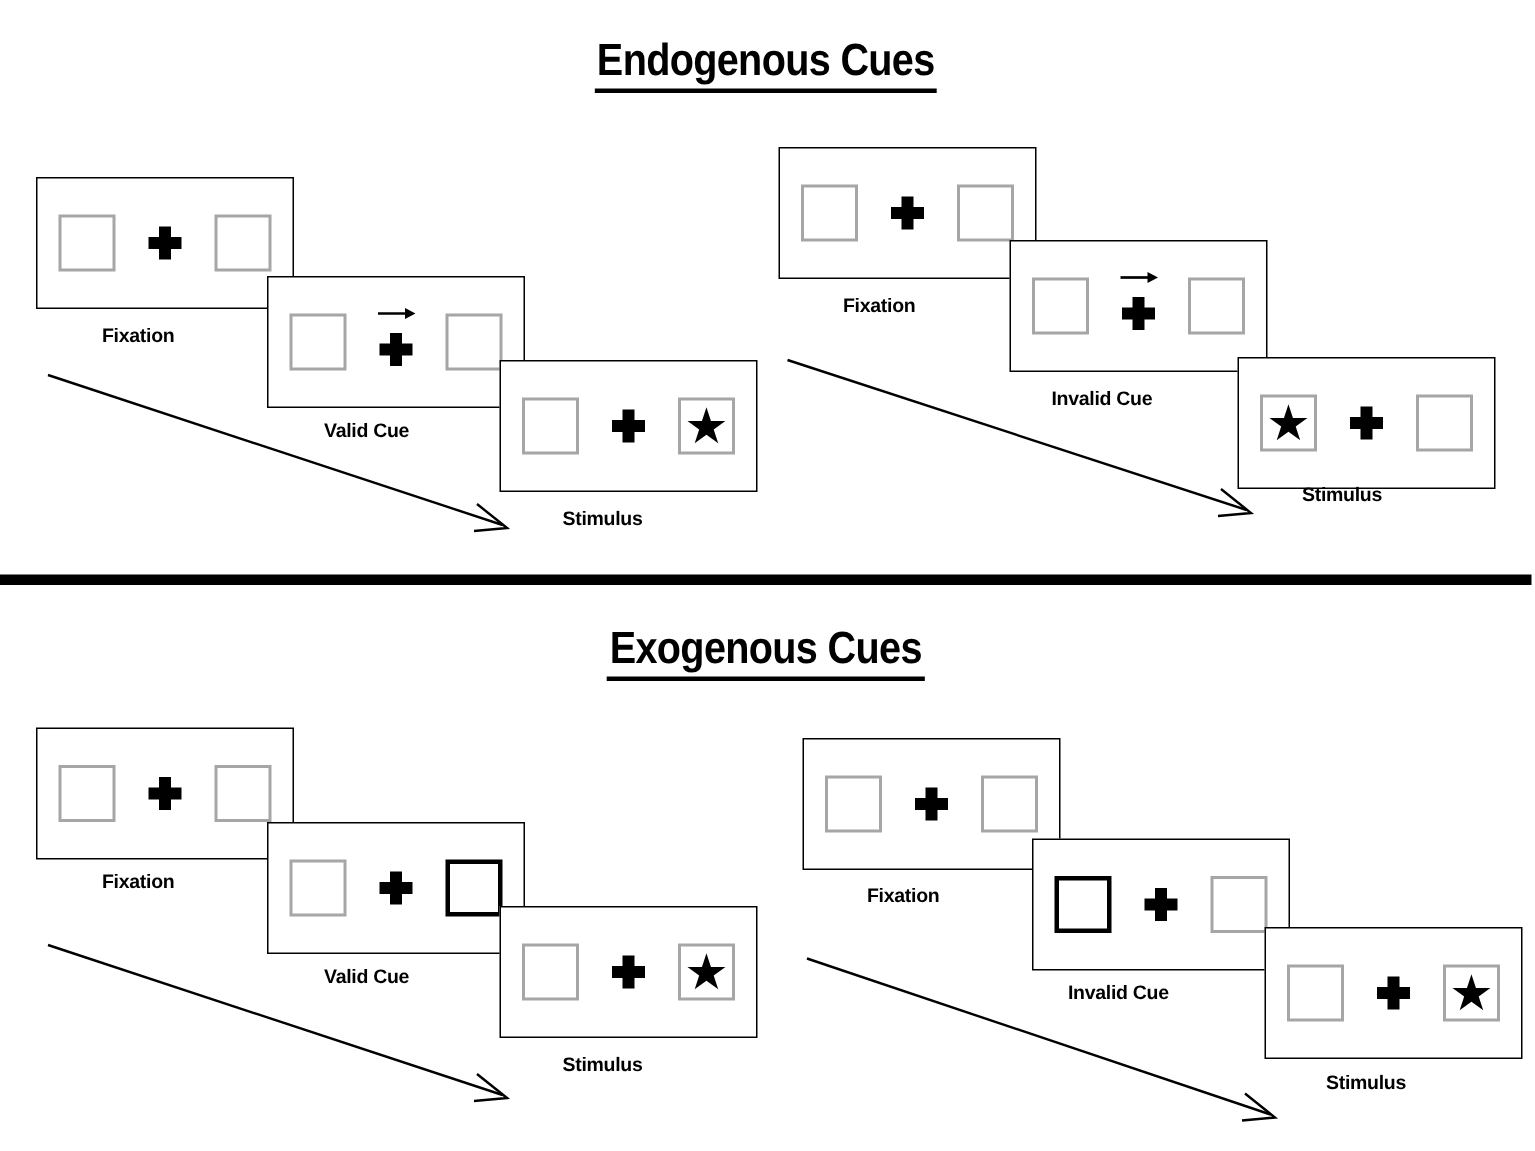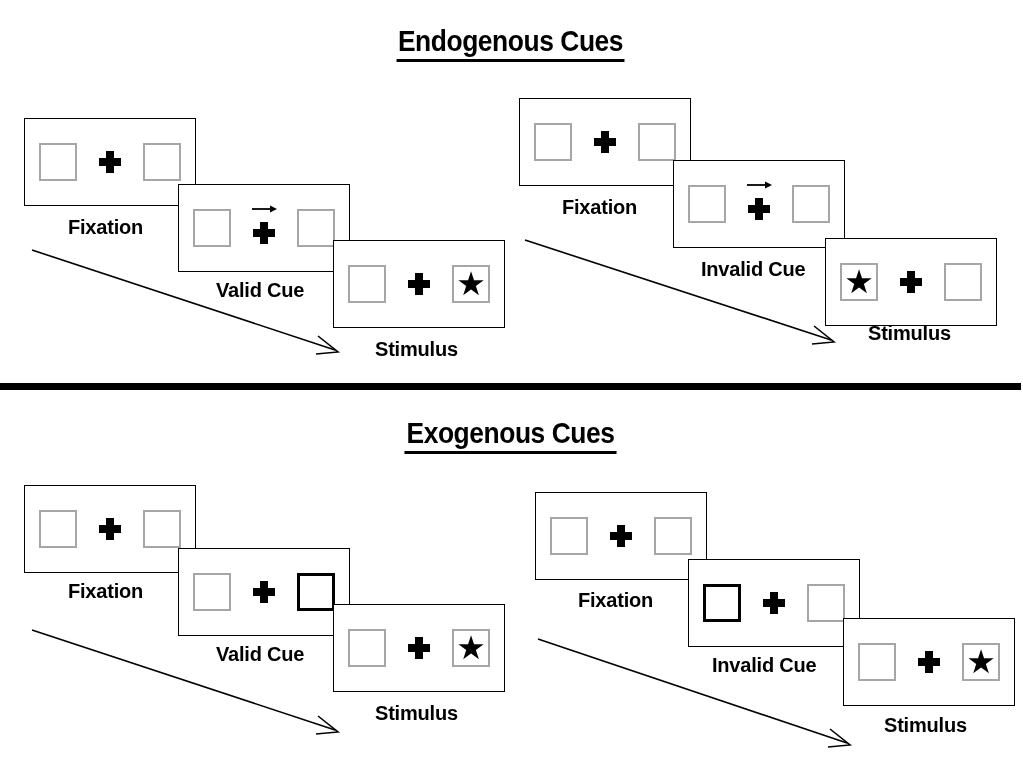--- a/index.html
+++ b/index.html
@@ -127,21 +127,21 @@
     top: 2px;
     left: 50%;
     margin-left: -13px;
     width: 26px;
     height: 10px;
   }
 
   
   .stage-label {
     position: absolute;
-    font-size: 20px;
+    font-size: 13px;
     font-weight: bold;
     white-space: nowrap;
     z-index: 7;
     letter-spacing: -0.2px;
   }
 
   
   .timeline-arrow {
     position: absolute;
     z-index: 2;

